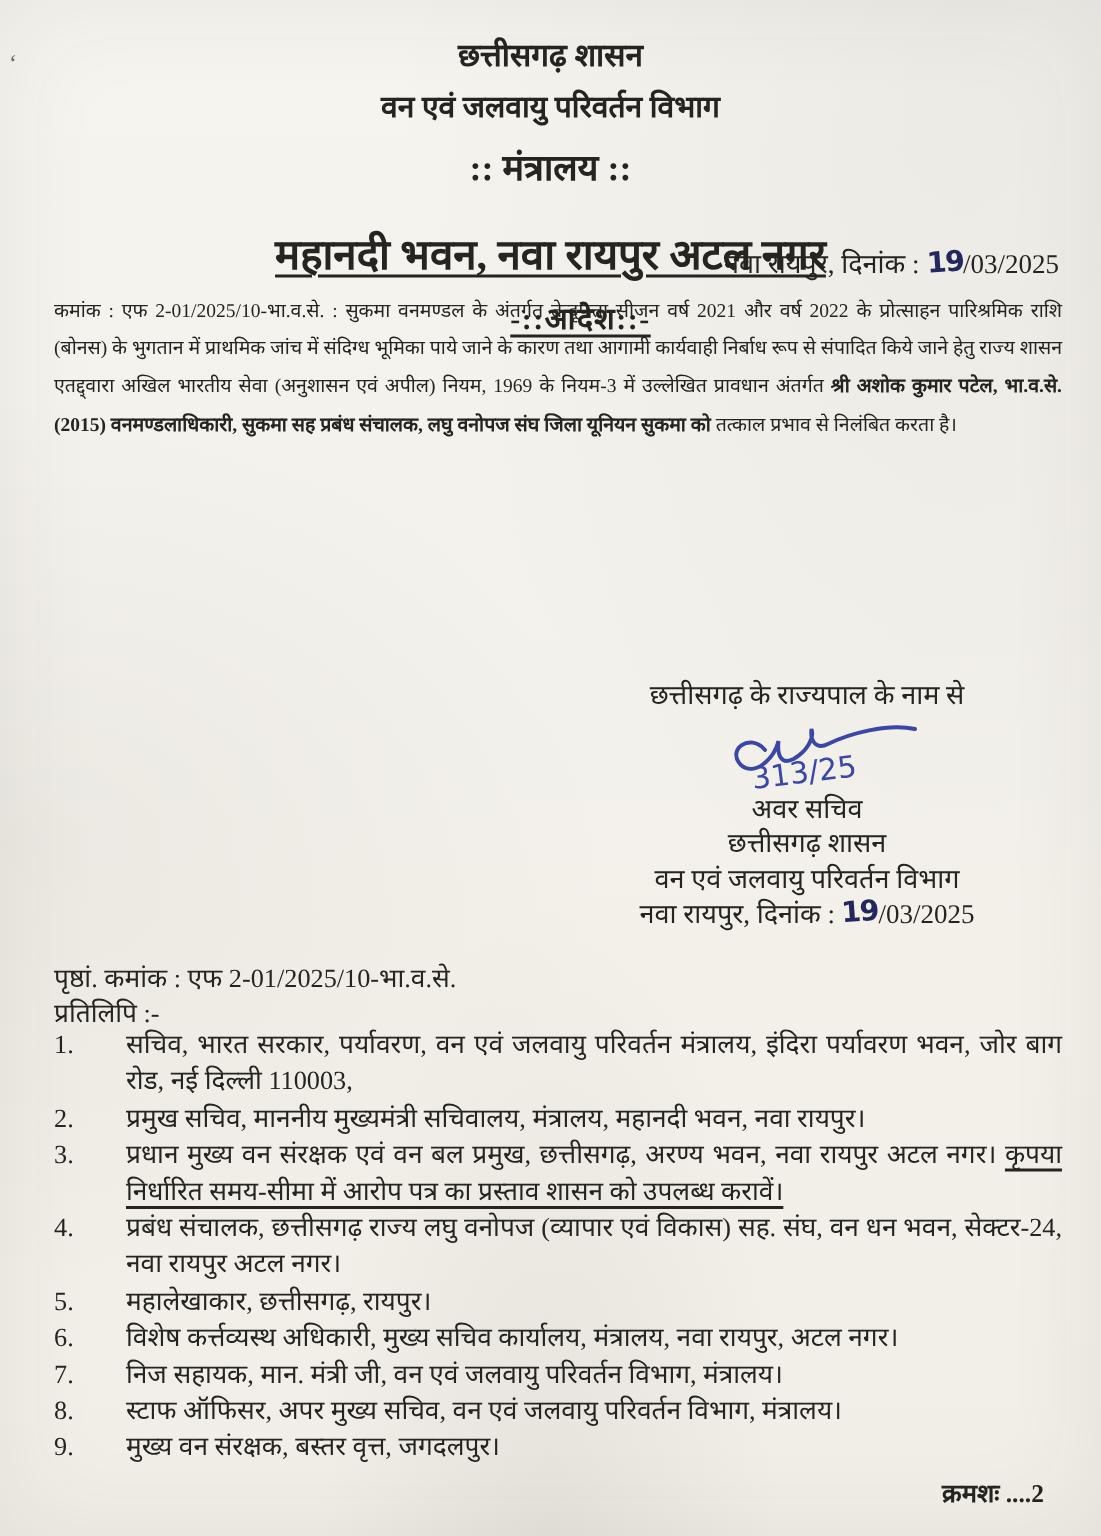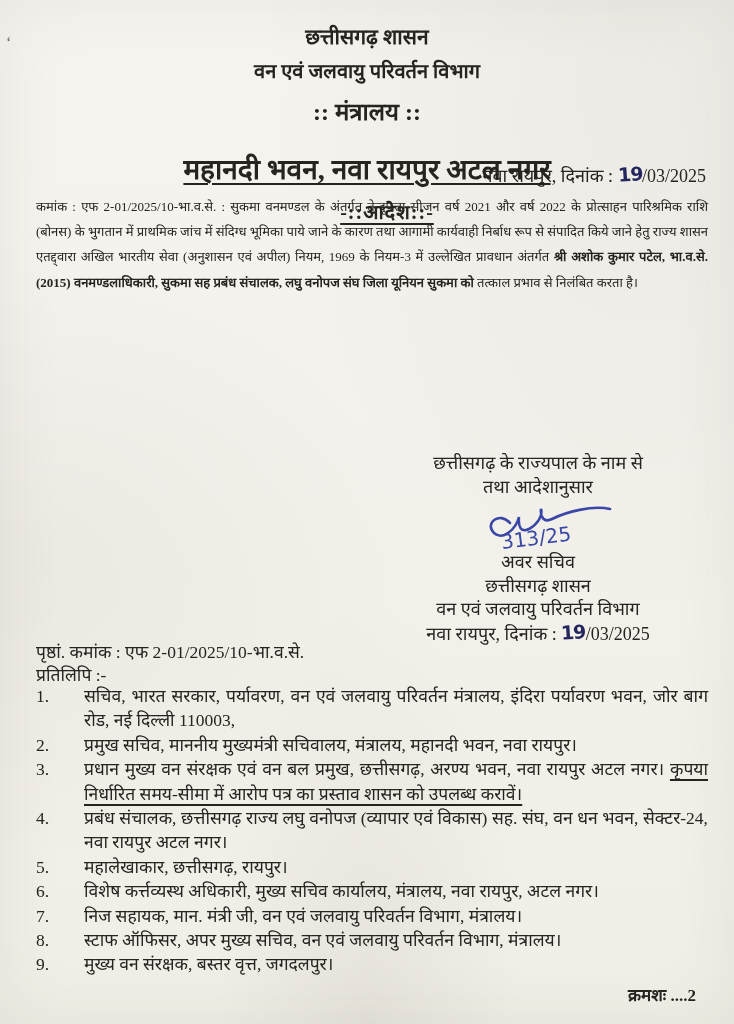--- a/index.html
+++ b/index.html
@@ -66,21 +66,20 @@
     <span>नवा रायपुर, दिनांक : </span><span class="hand-day">19</span><span>/03/2025</span>
   </div>
 
   <div class="para para1">
     <span>कमांक : एफ 2-01/2025/10-भा.व.से. : सुकमा वनमण्डल के अंतर्गत तेन्दूपत्ता सीजन वर्ष 2021 और वर्ष 2022 के प्रोत्साहन पारिश्रमिक राशि (बोनस) के भुगतान में प्राथमिक जांच में संदिग्ध भूमिका पाये जाने के कारण तथा आगामी कार्यवाही निर्बाध रूप से संपादित किये जाने हेतु राज्य शासन एतद्द्वारा अखिल भारतीय सेवा (अनुशासन एवं अपील) नियम, 1969 के नियम-3 में उल्लेखित प्रावधान अंतर्गत </span><span class="b">श्री अशोक कुमार पटेल, भा.व.से. (2015) वनमण्डलाधिकारी, सुकमा सह प्रबंध संचालक, लघु वनोपज संघ जिला यूनियन सुकमा को</span><span> तत्काल प्रभाव से निलंबित करता है।</span>
   </div>
 
 
   <div class="sigblock">
     <div>छत्तीसगढ़ के राज्यपाल के नाम से</div>
-    <div>तथा आदेशानुसार</div>
     <svg class="sig-svg" width="200" height="64" viewBox="0 0 200 64">
       <path d="M72 26 c-10 -12 -26 0 -16 10 c9 8 22 -4 25 -16 c-1 10 2 16 10 12 c9 -5 14 -14 12 -20 c-1 8 3 14 11 10 c14 -7 40 -14 58 -10" fill="none" stroke="#3a47a6" stroke-width="2.6" stroke-linecap="round"></path>
       <text x="64" y="52" fill="#3a47a6" font-size="20" font-family="DejaVu Sans, sans-serif" transform="rotate(-7 64 52)">313/25</text>
     </svg>
     <div>अवर सचिव</div>
     <div>छत्तीसगढ़ शासन</div>
     <div>वन एवं जलवायु परिवर्तन विभाग</div>
     <div>
       <span>नवा रायपुर, दिनांक : </span><span class="hand-day">19</span><span>/03/2025</span>
     </div>

